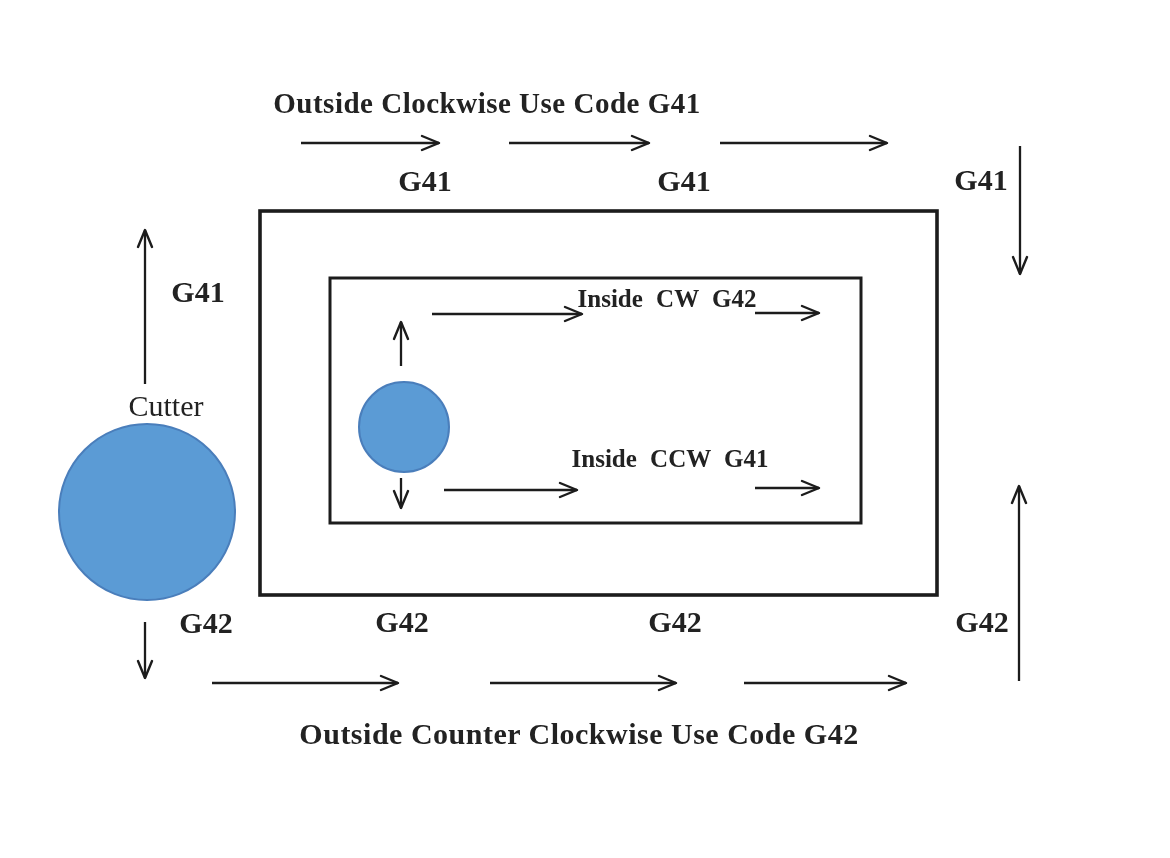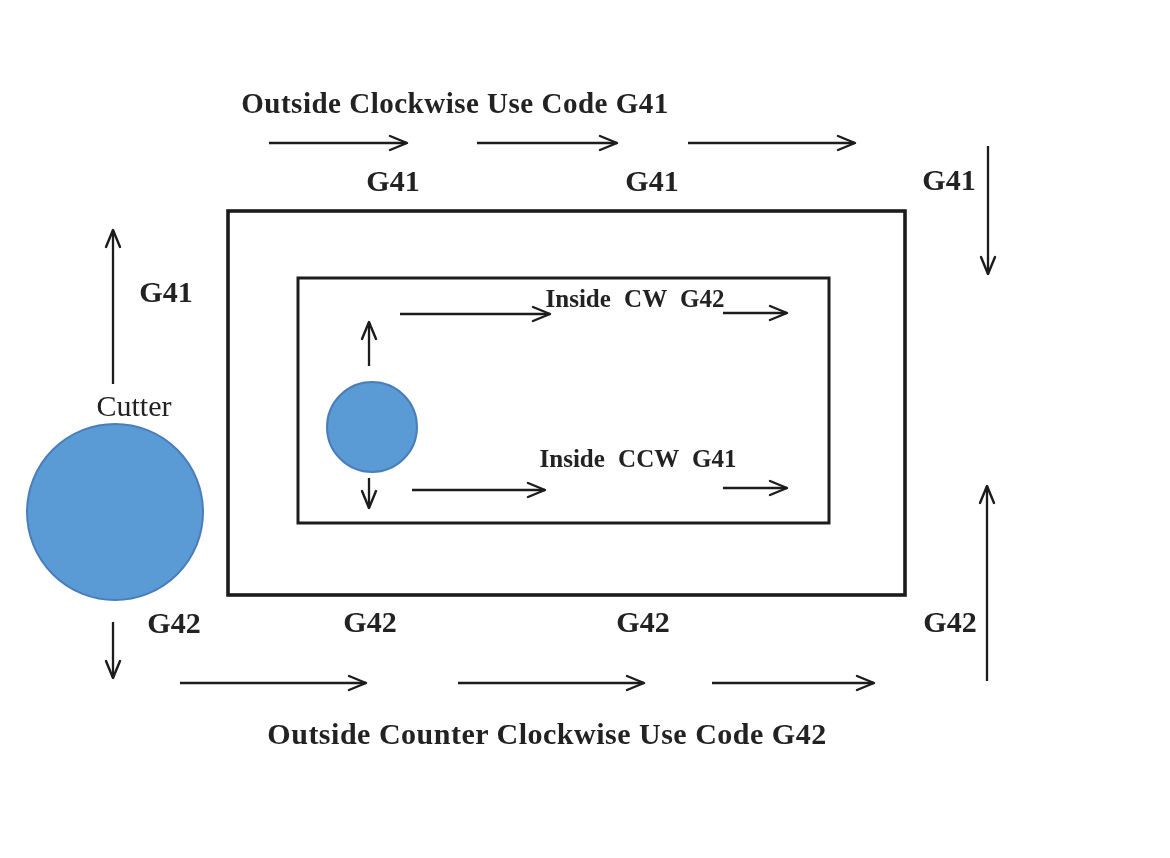--- a/index.html
+++ b/index.html
@@ -2,20 +2,21 @@
 <html><head>
 <meta charset="utf-8">
 <style>
   html, body { margin:0; padding:0; background:#ffffff; }
   .canvas {
     position:relative;
     width:1116px; height:858px;
     background:#ffffff;
     overflow:hidden;
     font-family:"Liberation Serif","DejaVu Serif",serif;
+    margin-left:32px;
   }
   svg text {
     fill:#222222;
     font-family:"Liberation Serif","DejaVu Serif",serif;
   }
   .title-top  { font-size:29px; font-weight:bold; text-anchor:middle; letter-spacing:0.5px; }
   .title-bot  { font-size:30px; font-weight:bold; text-anchor:middle; letter-spacing:0.5px; }
   .code       { font-size:30px; font-weight:bold; text-anchor:middle; }
   .inside-lbl { font-size:25px; font-weight:bold; text-anchor:middle; word-spacing:7px; }
   .cutter-lbl { font-size:30px; font-weight:normal; text-anchor:middle; }

